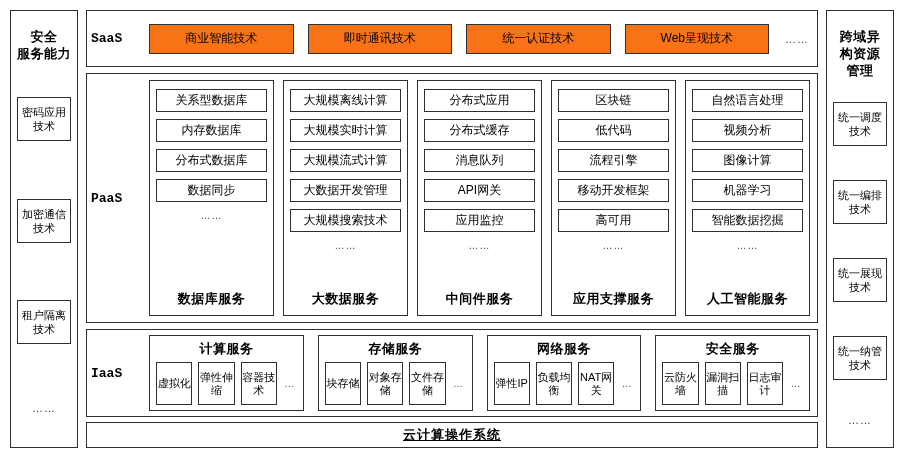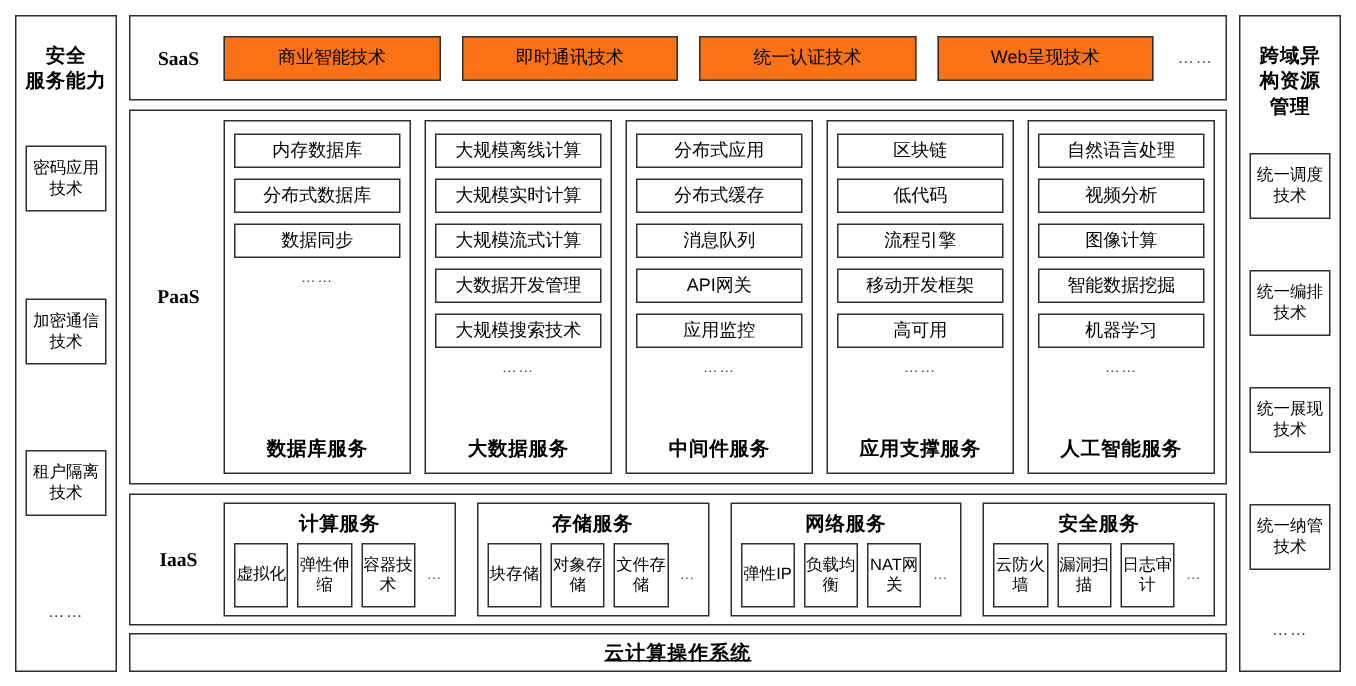--- a/index.html
+++ b/index.html
@@ -42,22 +42,22 @@
   
   .center{position:absolute;left:86px;top:10px;width:732px;height:438px;}
 
   
   #saas-band{
     position:absolute;left:0;top:0;width:732px;height:57px;
     box-sizing:border-box;border:1.3px solid #2f2f2f;background:#fff;
     display:flex;align-items:center;
   }
   .layer-label{
-    font-weight:bold;font-size:13px;font-family:Liberation Serif, serif;
-    text-align:center;flex:0 0 auto;
+    font-weight:bold;font-size:13px;font-family:Liberation Mono, monospace;
+    flex:0 0 auto;
   }
   #saas-label{width:56px;margin-left:4px;}
   .saas-items{flex:1;display:flex;align-items:center;gap:14px;padding:0 6px 0 2px;}
   .saas-item{
     box-sizing:border-box;flex:1 1 0;height:30px;
     border:1.2px solid #2f2f2f;background:#f97316;
     display:flex;align-items:center;justify-content:center;
     font-size:12px;
   }
   .tail-dots{
@@ -149,20 +149,21 @@
         <div class="saas-item">Web呈现技术</div>
         <div class="tail-dots">……</div>
       </div>
     </div>
 
     <div id="paas-band">
       <div class="layer-label" id="paas-label">PaaS</div>
       <div class="paas-cols">
 
         <div class="paas-col">
+          <div class="paas-chip">关系型数据库</div>
           <div class="paas-chip">内存数据库</div>
           <div class="paas-chip">分布式数据库</div>
           <div class="paas-chip">数据同步</div>
           <div class="col-dots">……</div>
           <div class="col-title">数据库服务</div>
         </div>
 
         <div class="paas-col">
           <div class="paas-chip">大规模离线计算</div>
           <div class="paas-chip">大规模实时计算</div>
@@ -190,22 +191,22 @@
           <div class="paas-chip">移动开发框架</div>
           <div class="paas-chip">高可用</div>
           <div class="col-dots">……</div>
           <div class="col-title">应用支撑服务</div>
         </div>
 
         <div class="paas-col">
           <div class="paas-chip">自然语言处理</div>
           <div class="paas-chip">视频分析</div>
           <div class="paas-chip">图像计算</div>
+          <div class="paas-chip">机器学习</div>
           <div class="paas-chip">智能数据挖掘</div>
-          <div class="paas-chip">机器学习</div>
           <div class="col-dots">……</div>
           <div class="col-title">人工智能服务</div>
         </div>
 
       </div>
     </div>
 
     <div id="iaas-band">
       <div class="layer-label" id="iaas-label">IaaS</div>
       <div class="iaas-groups">

